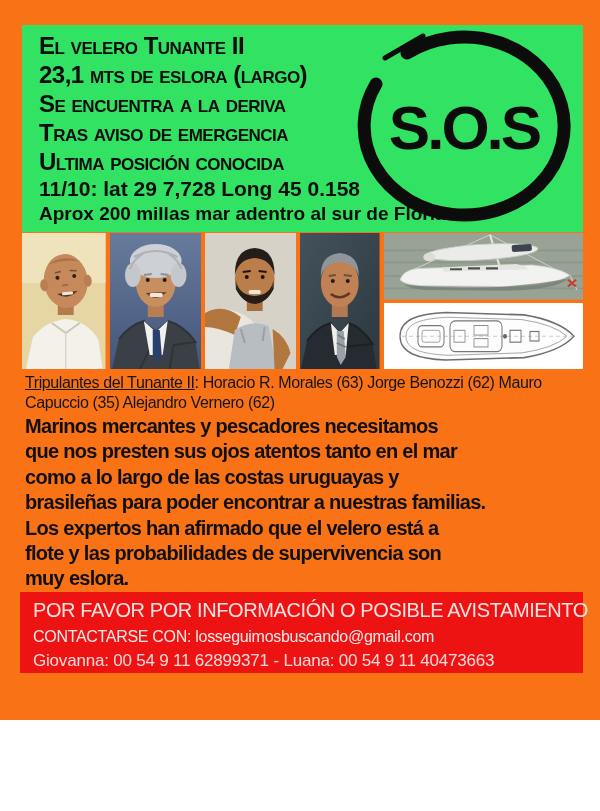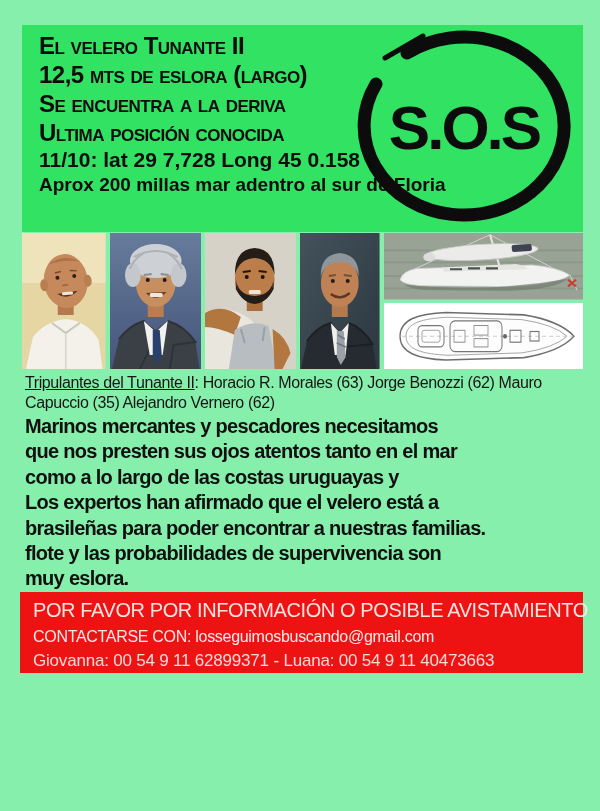--- a/index.html
+++ b/index.html
@@ -1,18 +1,18 @@
 <!DOCTYPE html>
 <html><head>
 <meta charset="utf-8">
 <style>
   * { box-sizing: border-box; margin: 0; padding: 0; }
   html, body { width: 600px; height: 811px; background: #ffffff; }
   body { font-family: "Liberation Sans", sans-serif; position: relative; overflow: hidden; }
-  .poster { position: absolute; inset: 0; width: 600px; height: 811px; background: #86efac; }
+  .poster { position: absolute; inset: 0; width: 600px; height: 720px; background: #f97316; }
 
   
   .alert-box {
     position: absolute; left: 22px; top: 25px; width: 561px; height: 207px;
     background: #31e263; color: #0d0d0d; padding: 6px 0 0 17px;
   }
   .alert-lines { width: 348px; }
   .alert-line {
     font-weight: bold; font-variant: small-caps; font-size: 24px; line-height: 29px;
     letter-spacing: -0.5px; white-space: nowrap;
@@ -79,22 +79,23 @@
   .hashtag { margin-top: 1px; text-align: center; font-weight: bold; font-size: 24px; letter-spacing: -0.5px; }
 </style>
 </head>
 <body>
 
 <div class="poster">
 
   <div class="alert-box">
     <div class="alert-lines">
       <div class="alert-line">El velero Tunante II</div>
-      <div class="alert-line">12,5 mts de eslora (largo)</div>
+      <div class="alert-line">23,1 mts de eslora (largo)</div>
       <div class="alert-line">Se encuentra a la deriva</div>
+      <div class="alert-line">Tras aviso de emergencia</div>
       <div class="alert-line">Ultima posición conocida</div>
       <div class="alert-pos">11/10: lat 29 7,728 Long 45 0.158</div>
       <div class="alert-aprx">Aprox 200 millas mar adentro al sur de Floria</div>
     </div>
     <div class="sos-badge">
       <svg viewBox="0 0 222 198">
         <path d="M54 26 A100 89 0 1 1 23 57" fill="none" stroke="#0c0c0c" stroke-width="13" stroke-linecap="round"></path>
         <path d="M32 31 L70 9" fill="none" stroke="#0c0c0c" stroke-width="5" stroke-linecap="round"></path>
         <text x="111" y="122" text-anchor="middle">S.O.S</text>
       </svg>
@@ -228,22 +229,22 @@
   </div>
 
   <div class="crew-caption">
     <span class="lead">Tripulantes del Tunante II</span><span>: Horacio R. Morales (63) Jorge Benozzi (62) Mauro Capuccio (35) Alejandro Vernero (62)</span>
   </div>
 
   <div class="appeal">
     <div class="appeal-line">Marinos mercantes y pescadores necesitamos</div>
     <div class="appeal-line">que nos presten sus ojos atentos tanto en el mar</div>
     <div class="appeal-line">como a lo largo de las costas uruguayas y</div>
+    <div class="appeal-line">brasileñas para poder encontrar a nuestras familias.</div>
     <div class="appeal-line">Los expertos han afirmado que el velero está a</div>
-    <div class="appeal-line">brasileñas para poder encontrar a nuestras familias.</div>
     <div class="appeal-line">flote y las probabilidades de supervivencia son</div>
     <div class="appeal-line">muy eslora.</div>
   </div>
 
   <div class="contact-box">
     <div class="contact-l1">POR FAVOR POR INFORMACIÓN O POSIBLE AVISTAMIENTO</div>
     <div class="contact-l2">CONTACTARSE CON: losseguimosbuscando@gmail.com</div>
     <div class="contact-l3">Giovanna: 00 54 9 11 62899371 - Luana: 00 54 9 11 40473663</div>
   </div>
 

